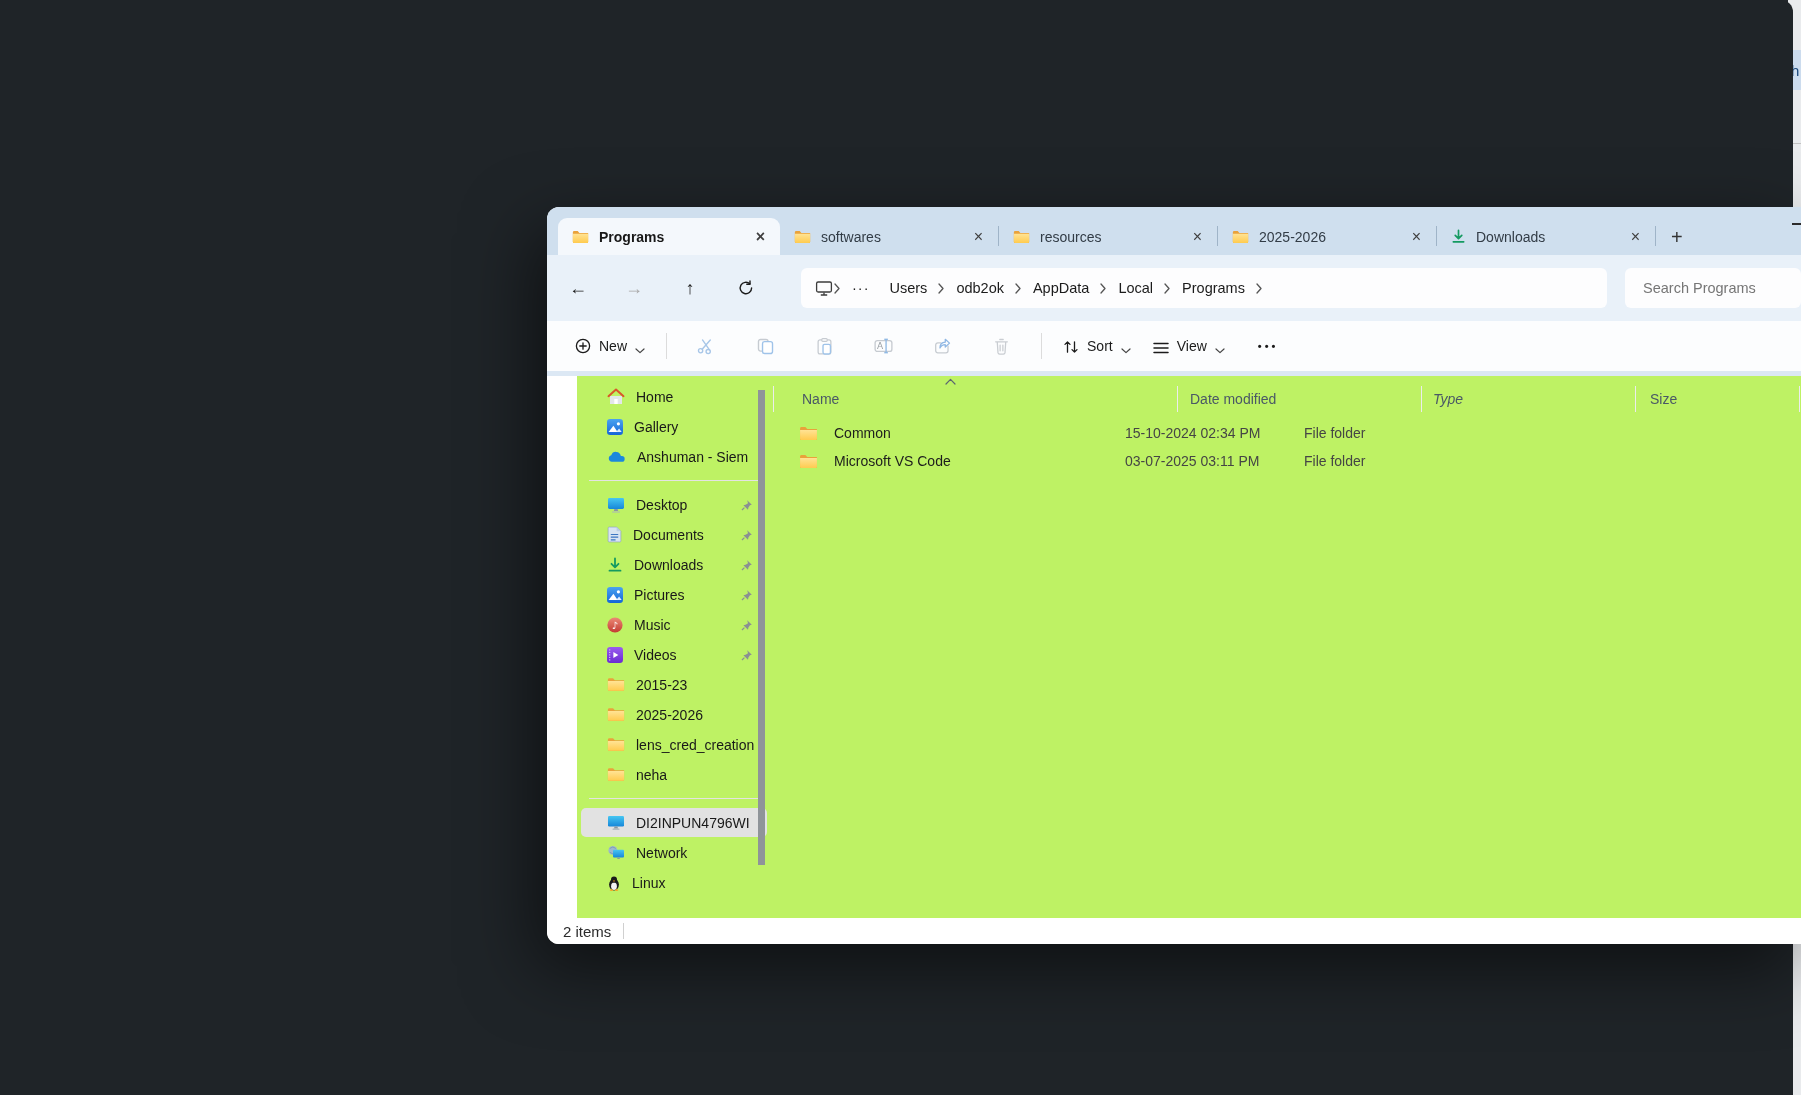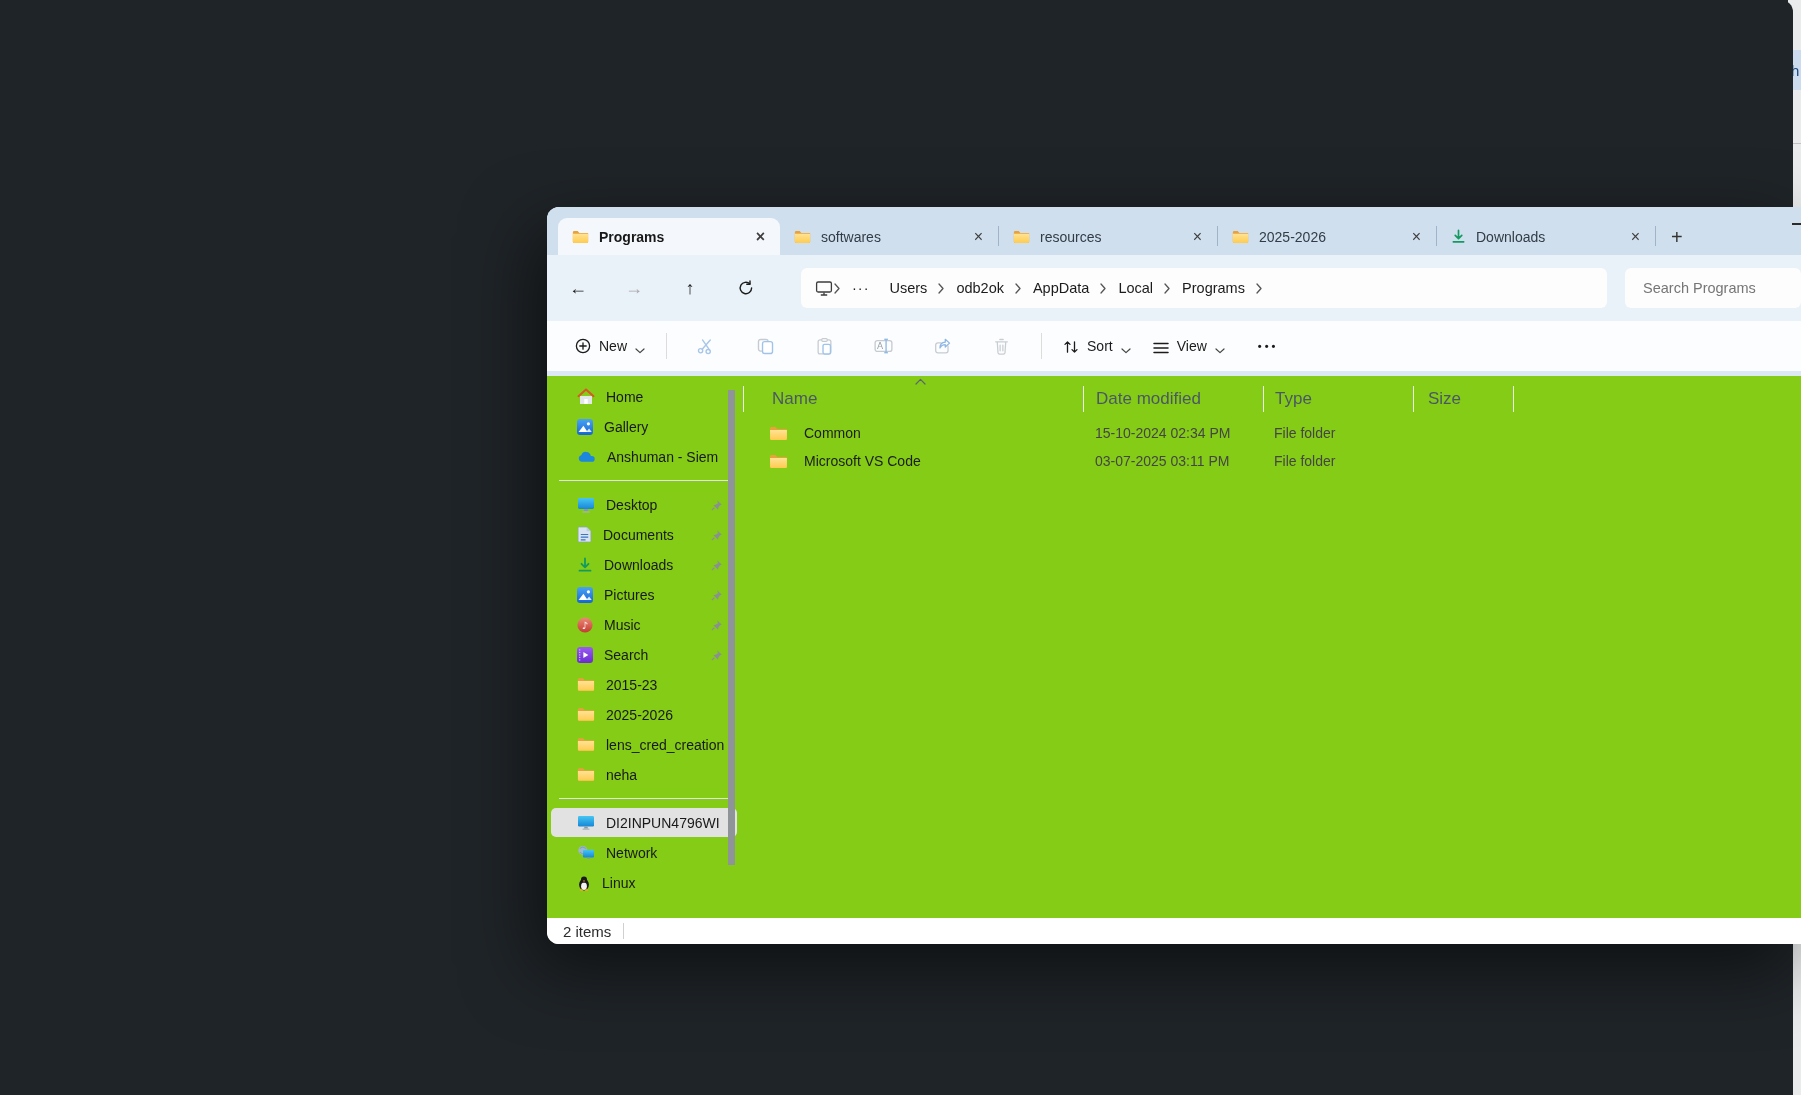--- a/index.html
+++ b/index.html
@@ -43,36 +43,36 @@
   .searchbox input::placeholder{color:#767676;opacity:1;}
   
   .toolbar{height:50px;background:#fcfdfe;display:flex;align-items:center;padding-left:17px;flex:none;}
   .tool-strip{height:5px;background:#dce8f4;flex:none;}
   .tbtn{display:flex;align-items:flex-end;gap:8px;font-size:14px;color:#1b1b1b;padding:6px 11px;border-radius:5px;}
   .tb-sep{width:1px;height:26px;background:#dcdcdc;margin:0 10px;flex:none;}
   .tico{width:59px;display:flex;justify-content:center;align-items:center;}
   .more-dots{font-size:11px;font-weight:bold;letter-spacing:3px;color:#1b1b1b;margin-left:22px;}
   .chev-d{width:10px;height:6px;}
   
-  .wbody{flex:1;display:flex;min-height:0;background:#84cc16;position:relative;}
+  .wbody{flex:1;display:flex;min-height:0;background:#bef264;position:relative;margin-left:30px;}
   .sidebar{width:196px;flex:none;padding-top:6px;overflow:hidden;}
   .side-item{height:29px;margin:0 6px 1px 4px;display:flex;align-items:center;padding-left:26px;
     gap:11px;font-size:14px;color:#191919;border-radius:5px;}
   .side-item.selected{background:#e2e2e2;}
   .side-item .lbl{flex:1;white-space:nowrap;overflow:hidden;}
   .side-item .pin{margin-right:14px;flex:none;display:flex;}
   .side-div{height:1px;background:#e3e3e3;margin:9px 10px 9px 12px;}
   .side-scroll{position:absolute;left:181px;top:14px;width:7px;height:475px;background:#8f9499;}
   .main{flex:1;min-width:0;display:flex;flex-direction:column;position:relative;}
-  .list-header{height:36px;display:flex;align-items:flex-end;color:#4a5866;font-size:17px;
-    position:relative;padding-top:6px;box-sizing:border-box;}
+  .list-header{height:36px;display:flex;align-items:flex-end;color:#4a5866;font-size:14px;
+    position:relative;padding-top:6px;box-sizing:border-box;justify-content:space-between;}
   .hcell{height:26px;display:flex;align-items:center;box-sizing:border-box;}
   .h-name{width:340px;padding-left:28px;border-left:1px solid #ececec;}
   .h-date{width:180px;padding-left:12px;border-left:1px solid #ececec;}
-  .h-type{width:150px;padding-left:11px;border-left:1px solid #ececec;}
+  .h-type{width:150px;padding-left:11px;border-left:1px solid #ececec;font-style:italic;}
   .h-size{width:100px;padding-left:14px;border-left:1px solid #ececec;}
   .h-end{width:1px;border-left:1px solid #ececec;height:26px;}
   .caret-up{position:absolute;left:172px;top:2px;width:11px;height:7px;}
   .rows{margin-top:7px;}
   .row{height:28px;display:flex;align-items:center;font-size:14px;color:#1d1d1d;}
   .c-name{width:340px;display:flex;align-items:center;gap:16px;padding-left:26px;box-sizing:border-box;white-space:nowrap;}
   .c-date{width:180px;padding-left:12px;color:#454545;box-sizing:border-box;}
   .c-type{width:150px;padding-left:11px;color:#454545;box-sizing:border-box;}
   .c-size{width:100px;padding-left:14px;color:#454545;box-sizing:border-box;}
   .statusbar{height:26px;flex:none;display:flex;align-items:center;padding-left:16px;font-size:15px;
@@ -498,21 +498,21 @@
               <use href="#i-pin"></use>
             </svg>
           </span>
       </div>
       <div class="side-item">
         <span class="ic">
             <svg width="16" height="16" viewBox="0 0 16 16">
               <use href="#i-video"></use>
             </svg>
           </span>
-        <span class="lbl">Search</span>
+        <span class="lbl">Videos</span>
         <span class="pin">
             <svg width="12" height="12" viewBox="0 0 12 12">
               <use href="#i-pin"></use>
             </svg>
           </span>
       </div>
       <div class="side-item">
         <span class="ic">
             <svg width="18" height="15" viewBox="0 0 20 16">
               <use href="#i-folder"></use>

